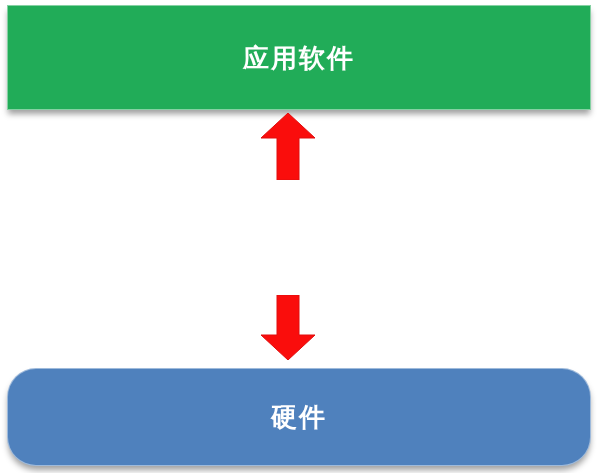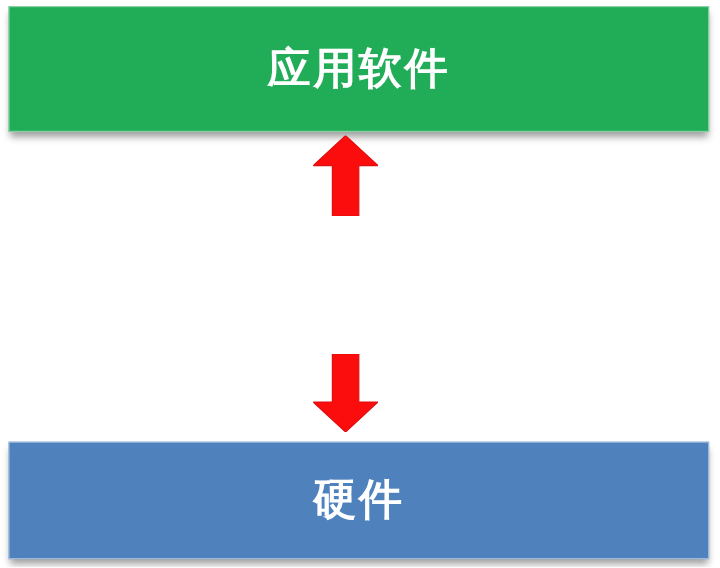--- a/index.html
+++ b/index.html
@@ -21,21 +21,21 @@
     width: 584px;
     border: 1px solid rgba(255,255,255,0.45);
     box-shadow: 0 5px 6px -1px rgba(0,0,0,0.38);
     display: flex;
     align-items: center;
     justify-content: center;
     box-sizing: border-box;
   }
   .layer-label {
     color: #ffffff;
-    font-size: 36px;
+    font-size: 26px;
     font-weight: 700;
     letter-spacing: 2px;
     text-align: left;
     line-height: 1;
     user-select: none;
   }
   .layer-app { top: 5px;   height: 105px; }
   .layer-os  { top: 183px; height: 104px; }
   .layer-hw  { top: 368px; height: 98px;  }
   .arrow {
@@ -58,17 +58,17 @@
 
   <svg class="arrow arrow-up" viewBox="0 0 54 67" preserveAspectRatio="none" aria-hidden="true">
     <polygon points="27,0 54,25 38,25 38,67 16,67 16,25 0,25" fill="#FA0D0C" stroke="#E00E0E" stroke-width="1"></polygon>
   </svg>
 
 
   <svg class="arrow arrow-down" viewBox="0 0 54 65" preserveAspectRatio="none" aria-hidden="true">
     <polygon points="16,0 38,0 38,40 54,40 27,65 0,40 16,40" fill="#FA0D0C" stroke="#E00E0E" stroke-width="1"></polygon>
   </svg>
 
-  <div class="layer layer-hw" style="background-color: rgb(79, 129, 189);">
+  <div class="layer layer-hw" style="background-color: rgb(79, 129, 189); border-radius: 29px;">
     <span class="layer-label" style="color: rgb(255, 255, 255);">硬件</span>
   </div>
 
 </div>
 
 </body></html>

